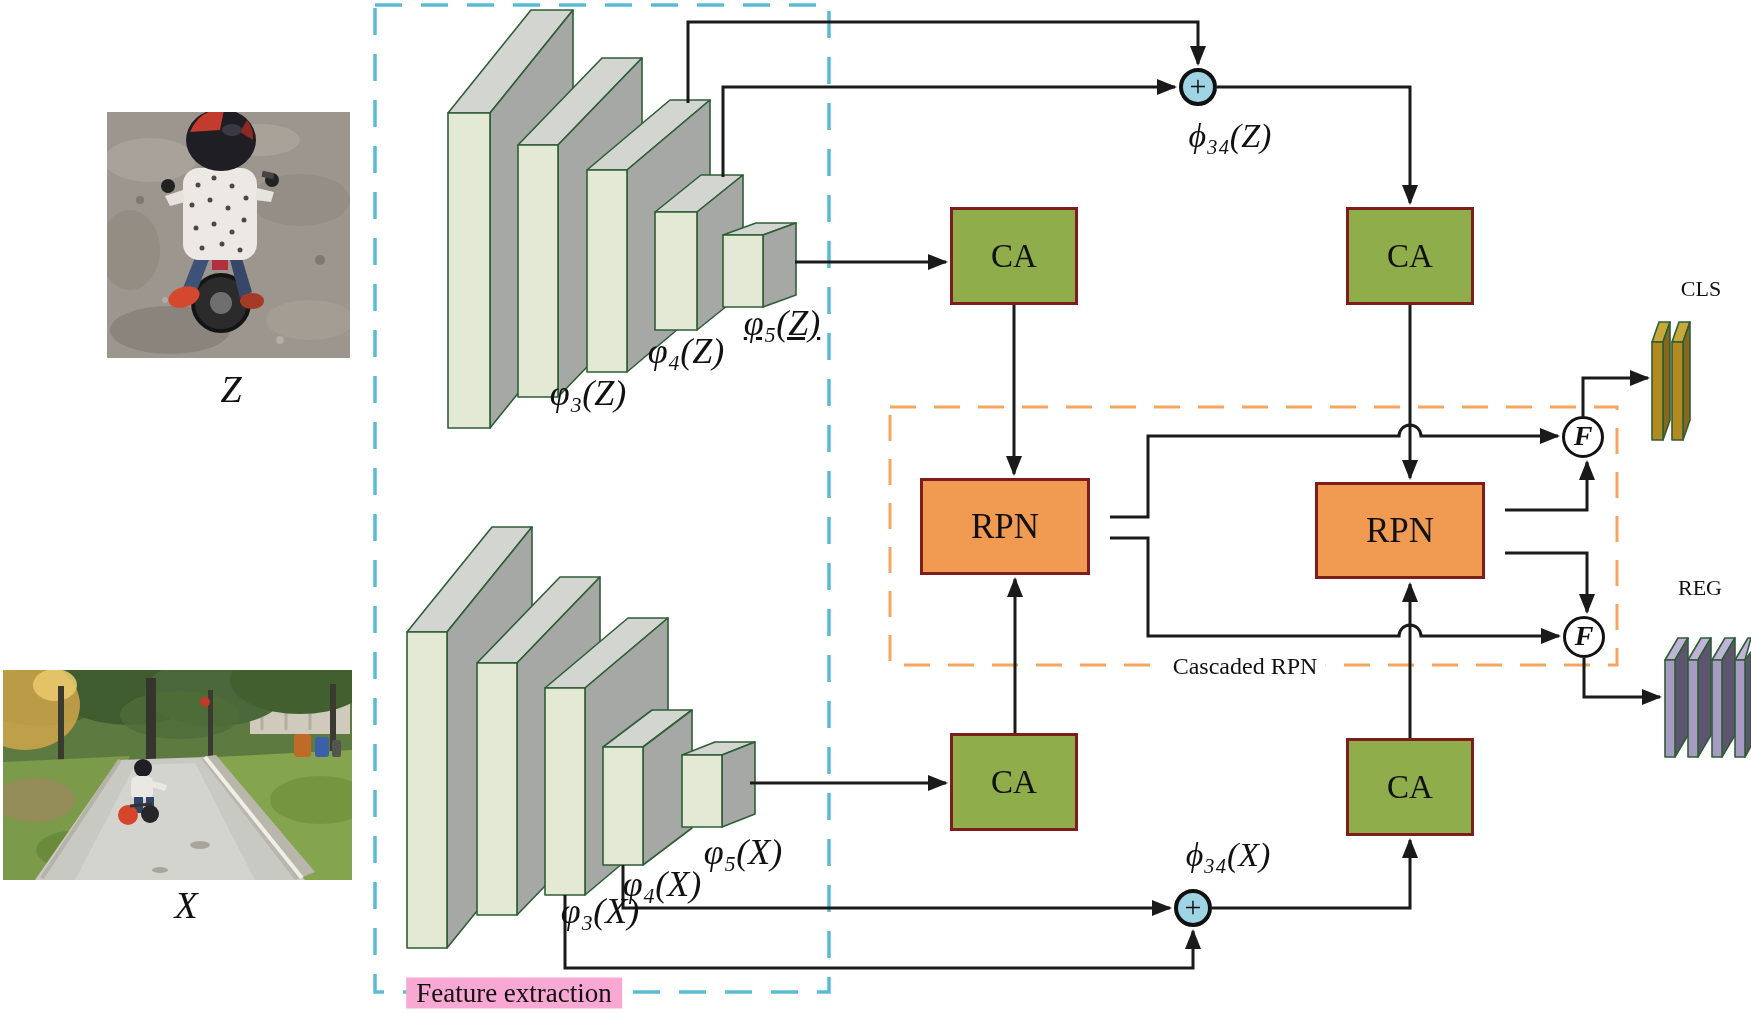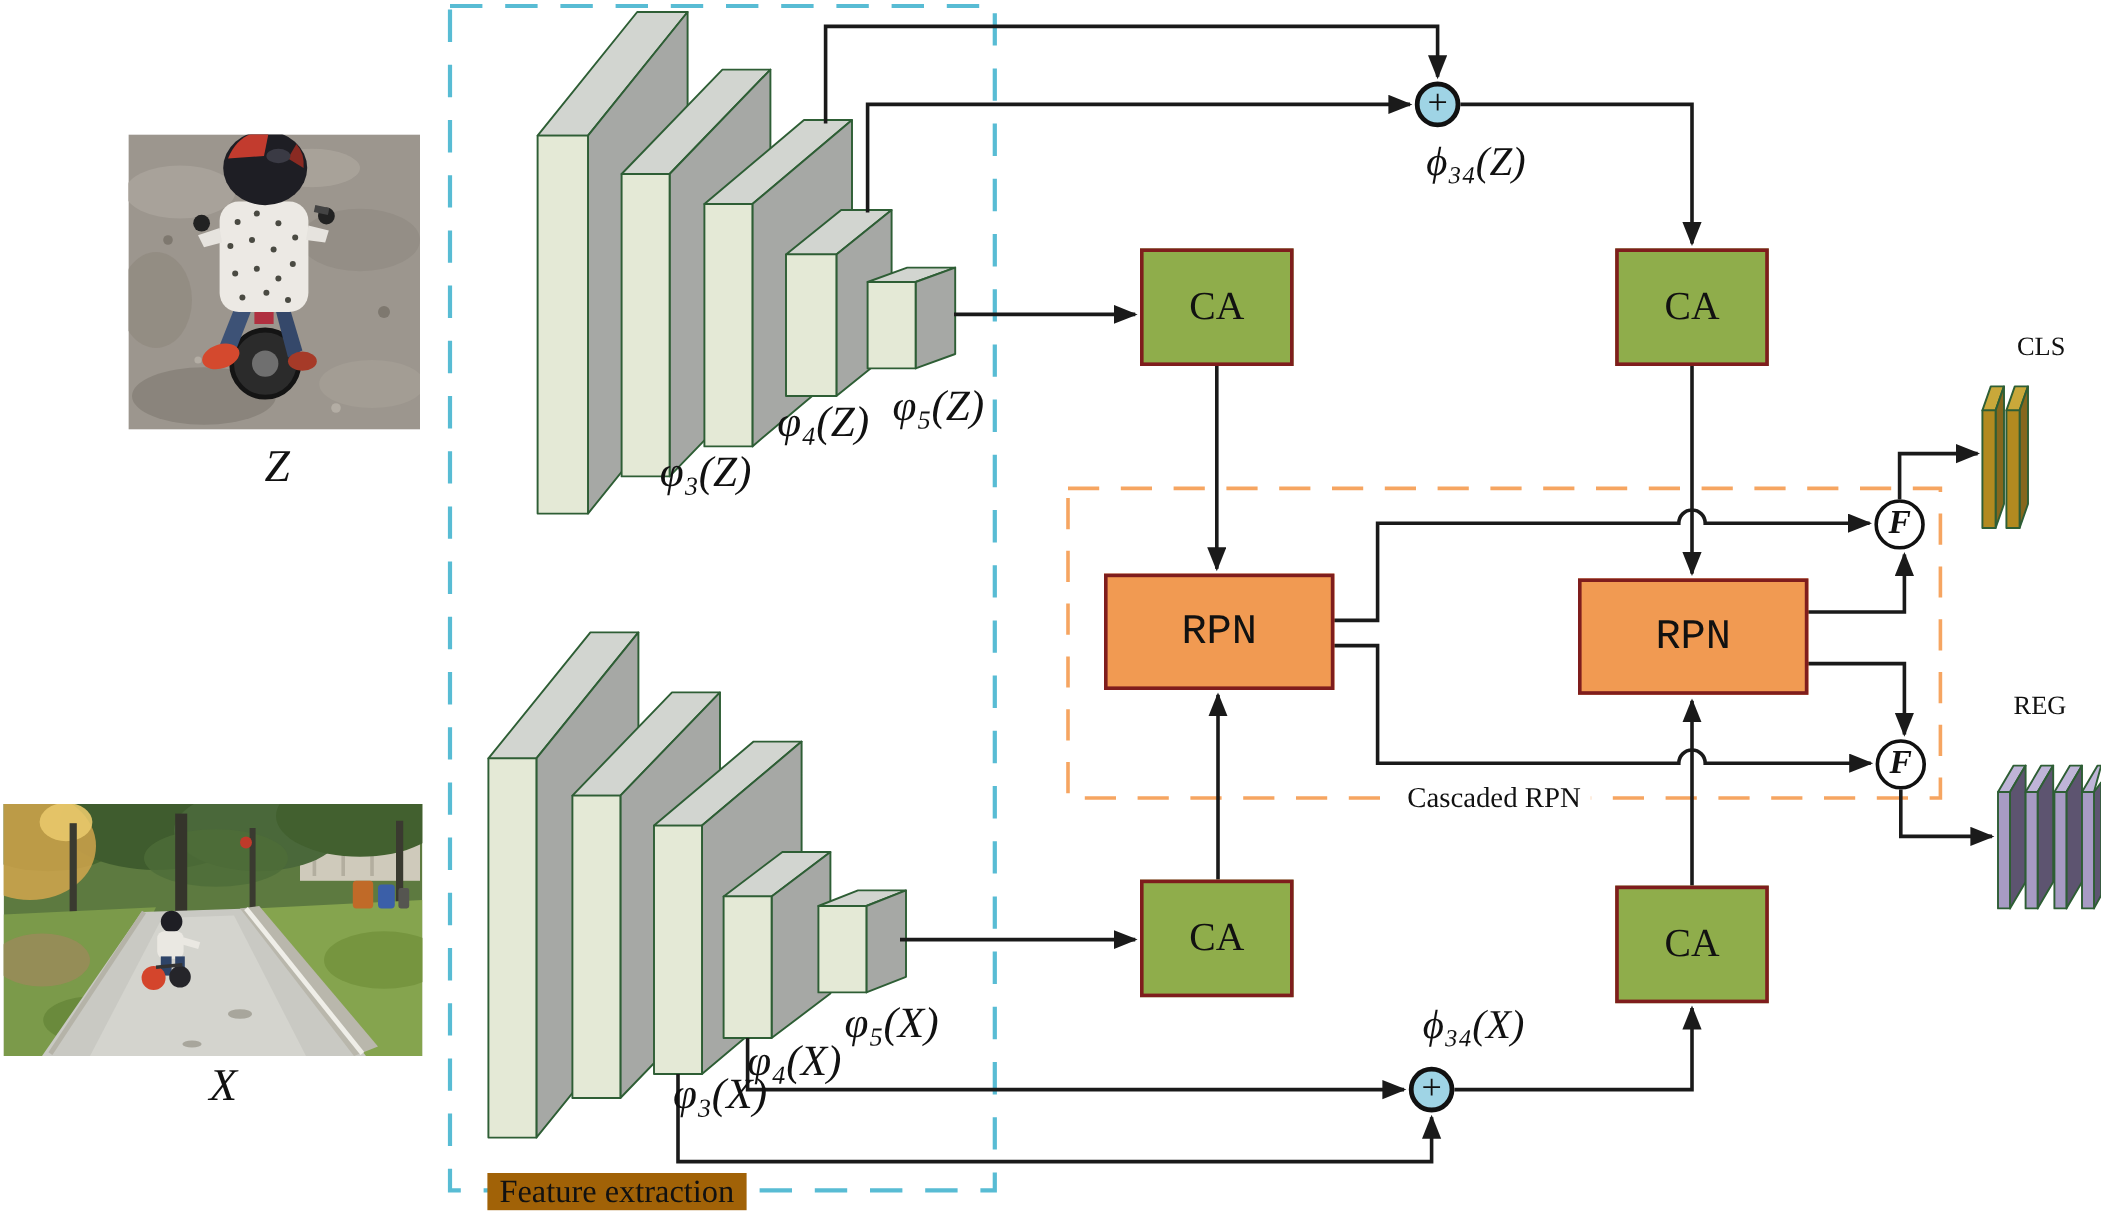--- a/index.html
+++ b/index.html
@@ -6,42 +6,42 @@
   .stage{
     position:relative;width:1751px;height:1013px;background:#fff;overflow:hidden;
     font-family:"Liberation Serif","DejaVu Serif",serif;color:#111;
   }
   .stage svg{position:absolute;left:0;top:0;}
   .block{
     position:absolute;display:flex;align-items:center;justify-content:center;
     box-sizing:border-box;border:3px solid #7f1d1d;
   }
   .ca{background:var(--green-block,#8fad4b);width:128px;height:98px;font-size:33px;}
-  .rpn{background:var(--orange-block,#f19a52);width:192px;height:97px;font-size:35px;font-family:Liberation Mono, monospace;}
+  .rpn{background:var(--orange-block,#f19a52);width:170px;height:97px;font-size:35px;}
   .op{
     position:absolute;box-sizing:border-box;border-radius:50%;
     display:flex;align-items:center;justify-content:center;
   }
   .plus{
     width:38px;height:38px;border:4px solid #111;background:var(--blue-circle,#9fd4e5);
     font-size:30px;line-height:1;font-weight:400;padding-bottom:3px;
   }
   .fcirc{
     width:42px;height:42px;border:3px solid #111;background:#fff;
     font-style:italic;font-weight:bold;font-size:28px;padding-bottom:2px;
   }
   .lbl{
     position:absolute;transform:translate(-50%,-50%);white-space:nowrap;
     font-style:italic;font-size:36px;color:#111;
   }
   .lbl.small{font-size:34px;}
   .lbl.upright{font-style:normal;}
   .lbl.out{font-size:22px;}
   .lbl.onborder{font-size:24px;background:#fff;padding:0 8px;}
-  .lbl.fe{font-size:27px;background:#a16207;padding:0 10px;}
+  .lbl.fe{font-size:27px;background:#f9a8d4;padding:0 10px;}
 </style>
 </head>
 <body>
 
 <div class="stage">
 
   <svg width="1751" height="1013" viewBox="0 0 1751 1013">
     <defs>
       <marker id="arr" markerUnits="userSpaceOnUse" markerWidth="22" markerHeight="18" refX="18" refY="8" orient="auto">
         <path d="M0,0 L20,8 L0,16 Z" fill="#1a1a1a"></path>
@@ -305,21 +305,21 @@
     </div>
   <div class="op fcirc" style="left:1563px;top:616px;">
       <span>F</span>
     </div>
 
   <div class="lbl" style="left:231px;top:389px;font-size:38px;">Z</div>
   <div class="lbl" style="left:186px;top:905px;font-size:38px;">X</div>
 
   <div class="lbl" style="left:588px;top:393px;">φ₃(Z)</div>
   <div class="lbl" style="left:686px;top:351px;">φ₄(Z)</div>
-  <div class="lbl" style="left:782px;top:338px;">φ₅(Z)</div>
+  <div class="lbl" style="left:782px;top:323px;text-decoration:underline;">φ₅(Z)</div>
 
   <div class="lbl" style="left:570px;top:911px;margin-left:30px;">φ₃(X)</div>
   <div class="lbl" style="left:662px;top:884px;">φ₄(X)</div>
   <div class="lbl" style="left:743px;top:852px;">φ₅(X)</div>
 
   <div class="lbl small" style="left:1230px;top:136px;">ϕ₃₄(Z)</div>
   <div class="lbl small" style="left:1228px;top:855px;">ϕ₃₄(X)</div>
 
   <div class="lbl upright out" style="left:1701px;top:289px;">CLS</div>
   <div class="lbl upright out" style="left:1700px;top:588px;">REG</div>

